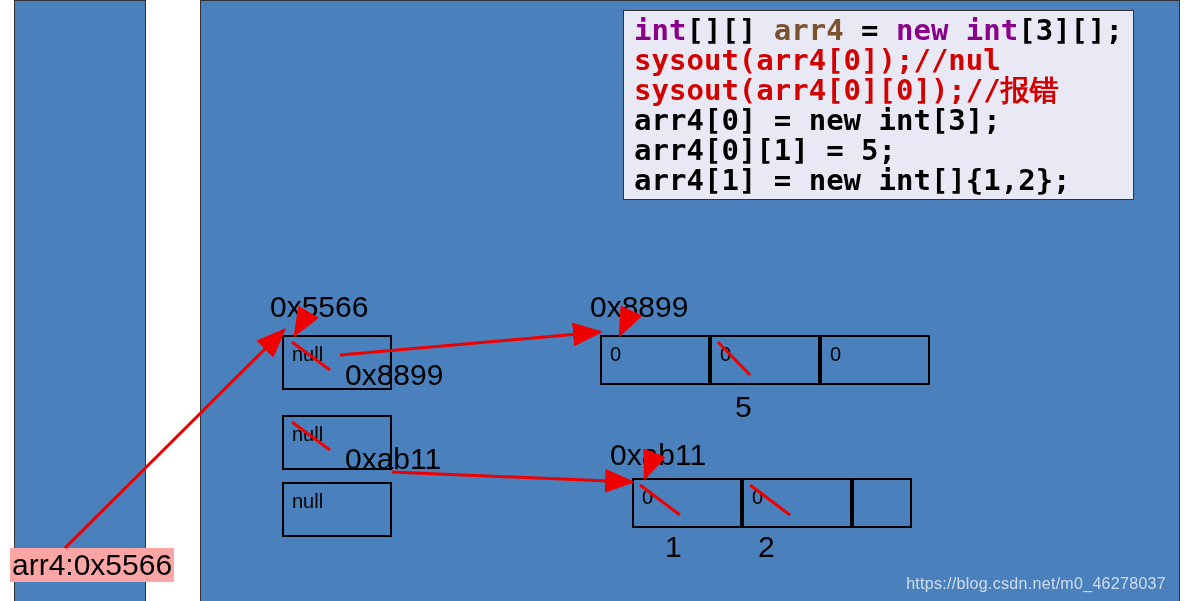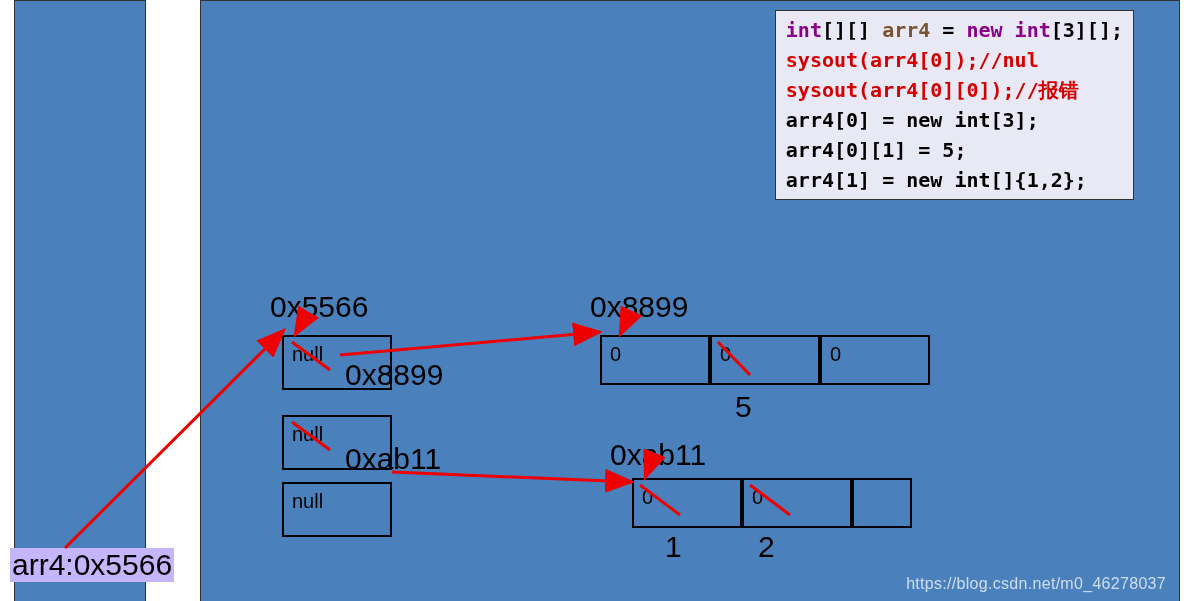--- a/index.html
+++ b/index.html
@@ -1,19 +1,19 @@
 <!DOCTYPE html>
 <html><head>
 <meta charset="utf-8">
 <style>
   html,body{margin:0;padding:0;width:1184px;height:601px;font-family:Arial,Helvetica,sans-serif;background:#fff;overflow:hidden}
   .canvas{position:relative;width:1184px;height:601px}
   .left-strip{position:absolute;left:14px;top:0;width:130px;height:601px;background:#4a81bc;border:1px solid #333}
   .main{position:absolute;left:200px;top:0;width:978px;height:601px;background:#4a81bc;border:1px solid #333}
-  .code{position:absolute;top:10px;right:50px;background:#e9e9f5;border:1px solid #333;padding:4px 10px;font-family:Consolas,Menlo,monospace;font-size:20px;font-weight:bold;line-height:30px;white-space:pre}
+  .code{position:absolute;top:10px;right:50px;background:#e9e9f5;border:1px solid #333;padding:4px 10px;font-family:Consolas,Menlo,monospace;font-size:29px;font-weight:bold;line-height:30px;white-space:pre}
   .kw{color:#8a008a}
   .var{color:#7a5230}
   .err{color:#d30000}
   .label{position:absolute;font-size:30px;color:#000;white-space:nowrap}
   .cell{position:absolute;border:2px solid #000;background:transparent;font-size:20px;color:#000;box-sizing:border-box;padding:6px 8px}
   .watermark{position:absolute;right:18px;bottom:8px;color:#dbe6f2;font-size:16px;opacity:.9;letter-spacing:.3px}
   svg.strikes, svg.arrows{position:absolute;left:0;top:0;width:1184px;height:601px;pointer-events:none}
 </style>
 </head>
 <body>
@@ -22,21 +22,21 @@
   <div class="left-strip"></div>
   <div class="main"></div>
 
   <div class="code"><span class="kw">int</span><span>[][] </span><span class="var">arr4</span><span> = </span><span class="kw">new int</span><span>[3][];</span>
 <span class="err">sysout(arr4[0]);//nul</span>
 <span class="err">sysout(arr4[0][0]);//报错</span>
 <span>arr4[0] = new int[3];</span>
 <span>arr4[0][1] = 5;</span>
 <span>arr4[1] = new int[]{1,2};</span></div>
 
-  <div class="label" style="left:10px;top:548px;background:#c4b5fd;padding:0 2px">arr4:0x5566</div>
+  <div class="label" style="left:10px;top:548px;background:#fca5a5;padding:0 2px">arr4:0x5566</div>
   <div class="label" style="left:270px;top:290px">0x5566</div>
   <div class="label" style="left:590px;top:290px">0x8899</div>
   <div class="label" style="left:610px;top:438px">0xab11</div>
 
   <div class="label" style="left:345px;top:358px">0x8899</div>
   <div class="label" style="left:345px;top:442px">0xab11</div>
 
   <div class="label" style="left:735px;top:390px">5</div>
   <div class="label" style="left:665px;top:530px">1</div>
   <div class="label" style="left:758px;top:530px">2</div>

